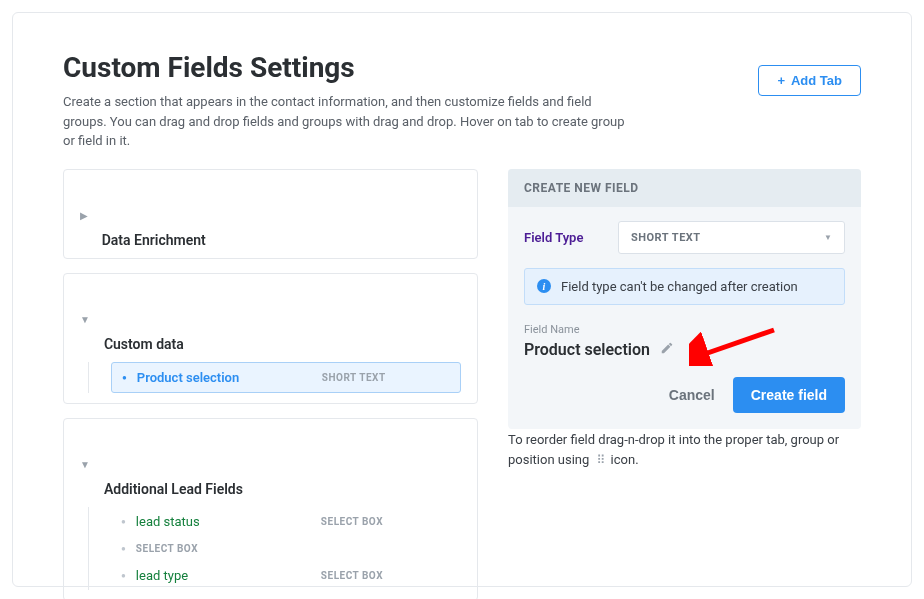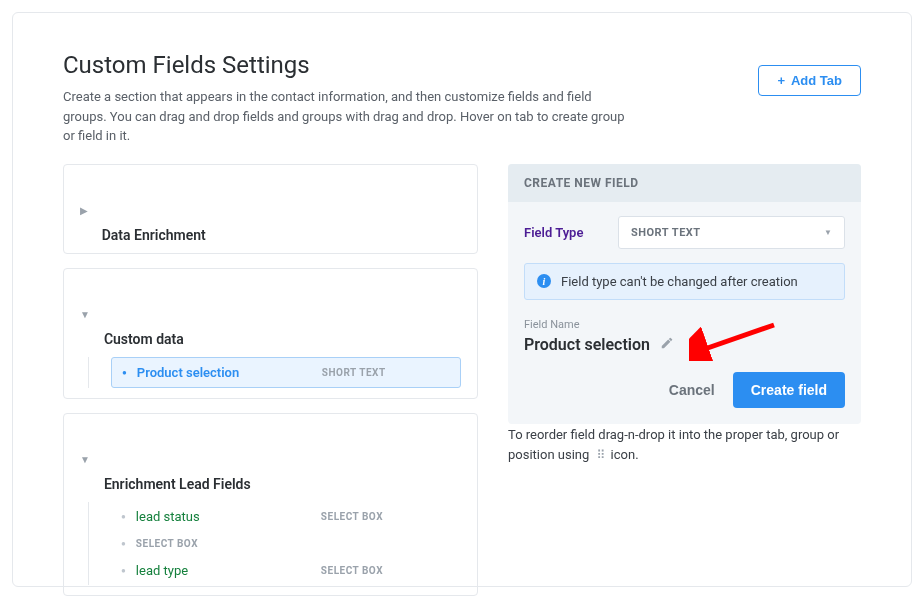--- a/index.html
+++ b/index.html
@@ -16,22 +16,22 @@
     padding: 38px 50px 42px 50px;
     height: 100%;
   }
   .header-row {
     display: flex;
     justify-content: space-between;
     align-items: flex-start;
     margin-bottom: 18px;
   }
   .header-text h1 {
-    font-size: 24px;
-    font-weight: 400;
+    font-size: 28px;
+    font-weight: 700;
     color: #2b2f33;
     margin-bottom: 8px;
   }
   .header-text p {
     font-size: 13px;
     color: #5a6068;
     line-height: 1.5;
     max-width: 570px;
   }
   .add-tab-btn {
@@ -223,21 +223,21 @@
             <span class="dot">●</span>
             <span class="field-label">Product selection</span>
             <span class="field-type">SHORT TEXT</span>
           </div>
         </div>
       </div>
 
       <div class="section-card">
         <div class="section-title-row">
           <span class="chevron">▼</span>
-          <span class="section-title">Enrichment Lead Fields</span>
+          <span class="section-title">Additional Lead Fields</span>
         </div>
         <div class="field-list">
           <div class="field-row">
             <span class="dot">●</span>
             <span class="field-label">lead status</span>
             <span class="field-type">SELECT BOX</span>
           </div>
           <div class="field-row">
             <span class="dot">●</span>
             <span class="field-type">SELECT BOX</span>

